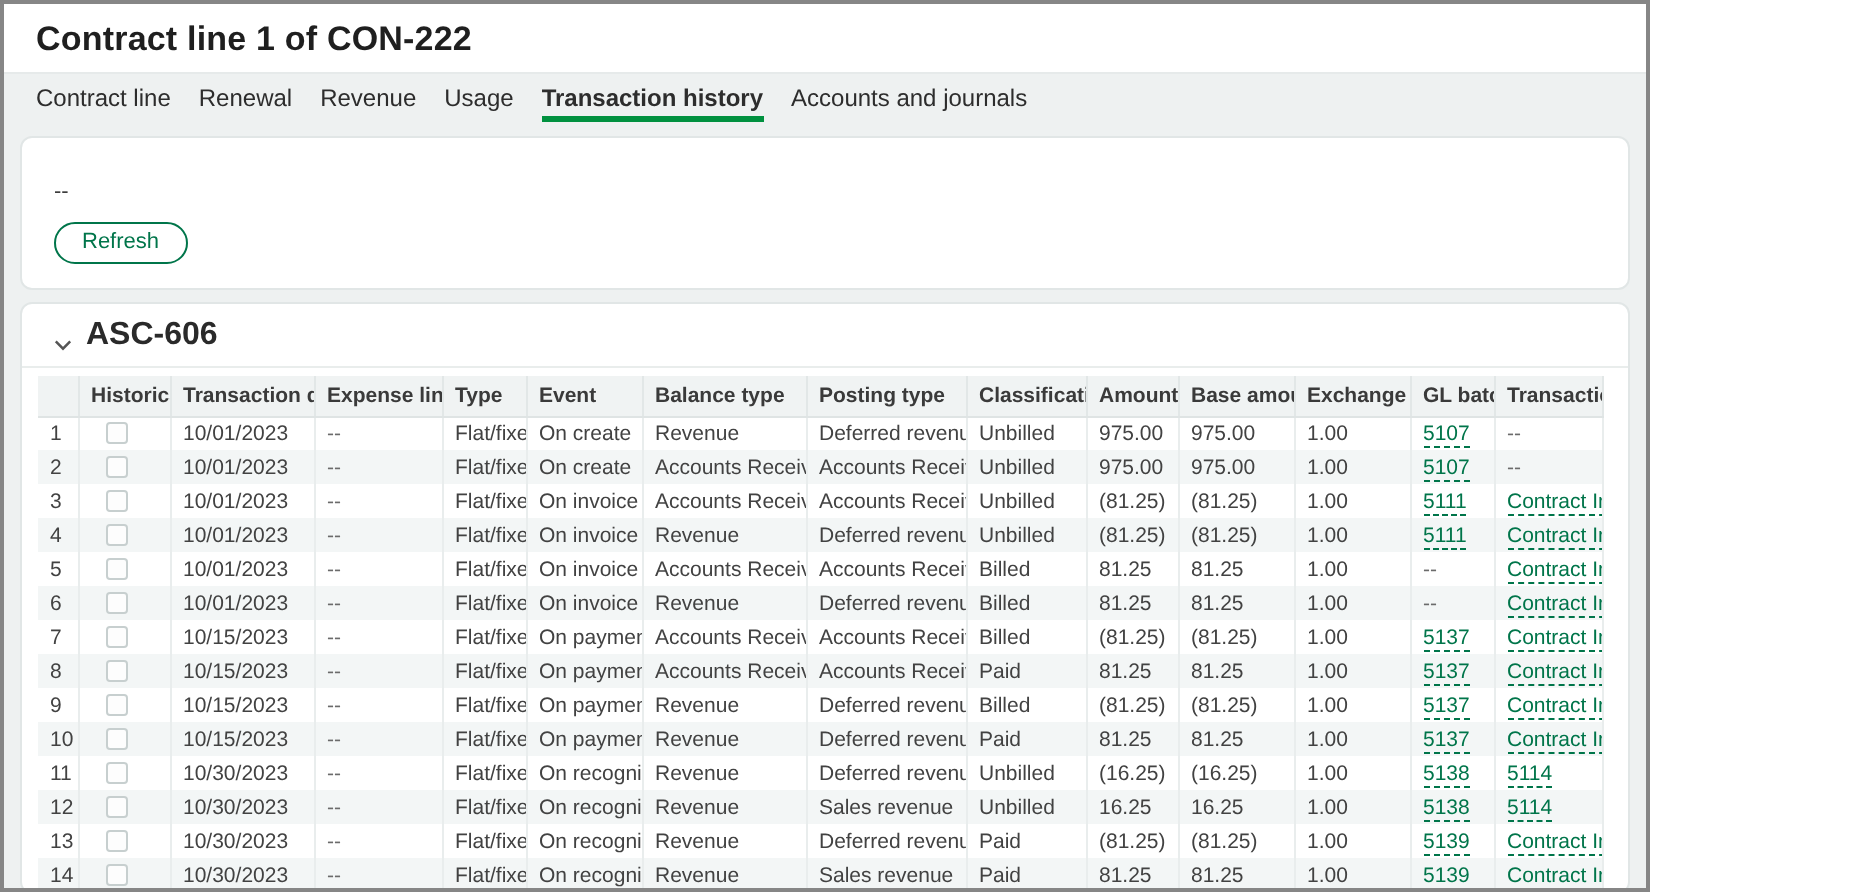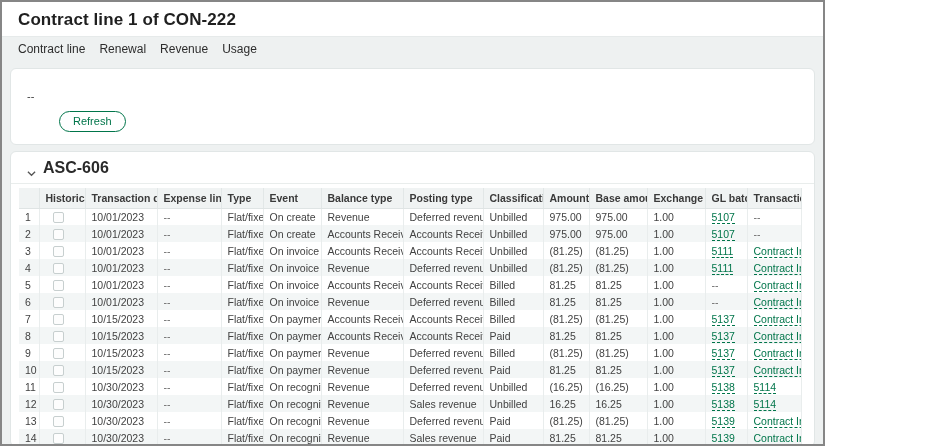--- a/index.html
+++ b/index.html
@@ -41,21 +41,20 @@
   .filter-card { padding:10px 16px 12px; }
   .filter-label { font-size:11px; color:#3c3c3c; line-height:12px; }
   .filter-value { font-size:11px; color:#3c3c3c; line-height:12px; margin-top:11px; }
   .refresh-btn {
     margin-top:9px; display:inline-block;
     font-family:"Liberation Sans", sans-serif;
     font-size:11px; color:var(--accent,#00754a);
     background:#fff; border:1px solid var(--accent,#00754a);
     border-radius:11px; padding:3px 13px 4px; line-height:12px;
     cursor:pointer;
-    margin-left:32px;
   }
 
   
   .section-card { padding:0; }
   .section-header {
     display:flex; align-items:center; gap:7px;
     padding:7px 16px 6px; border-bottom:1px solid #e9edec;
     cursor:pointer;
   }
   .section-title { font-size:16px; font-weight:700; color:#2a2a2a; }
@@ -96,20 +95,22 @@
 
   <div class="title-bar">
     <h1 class="page-title">Contract line 1 of CON-222</h1>
   </div>
 
   <div class="tab-bar" id="tab-bar">
       <div class="tab">Contract line</div>
       <div class="tab">Renewal</div>
       <div class="tab">Revenue</div>
       <div class="tab">Usage</div>
+      <div class="tab active">Transaction history</div>
+      <div class="tab">Accounts and journals</div>
     </div>
 
   <div class="content">
 
     <div class="card filter-card">
       <div class="filter-value">--</div>
       <button class="refresh-btn">Refresh</button>
     </div>
 
     <div class="card section-card">

